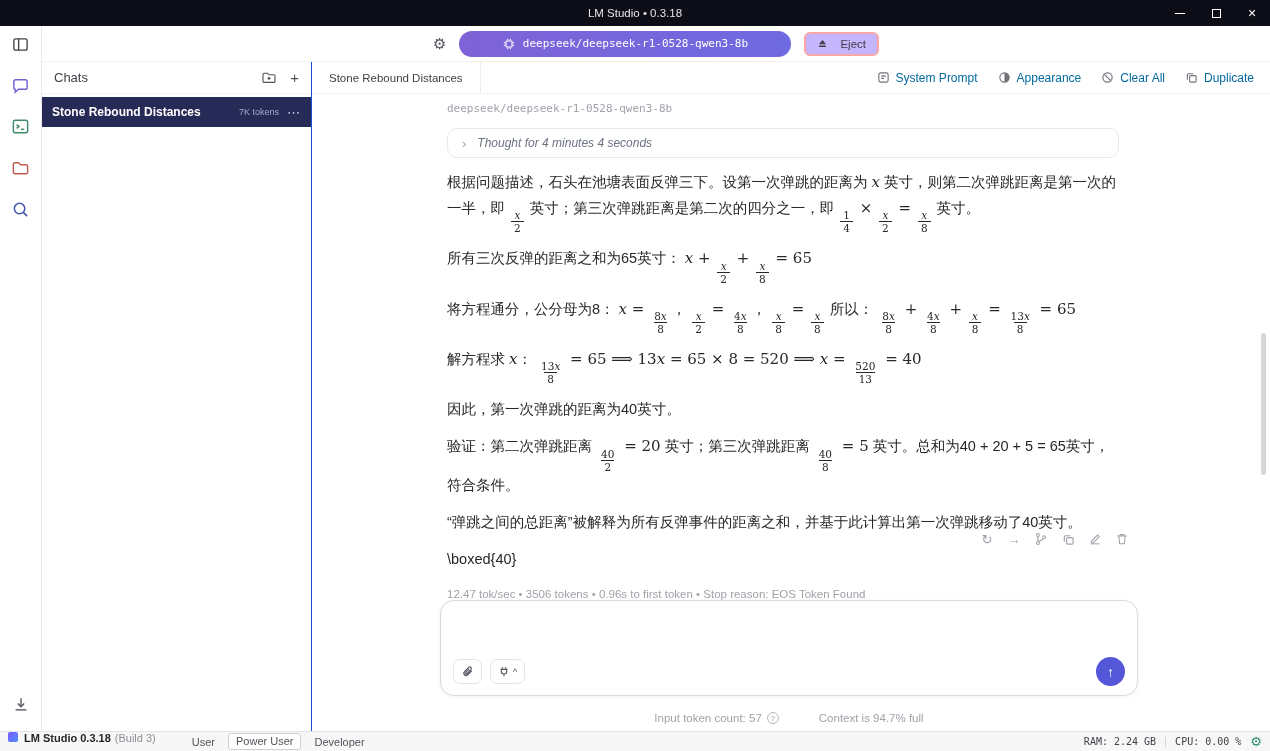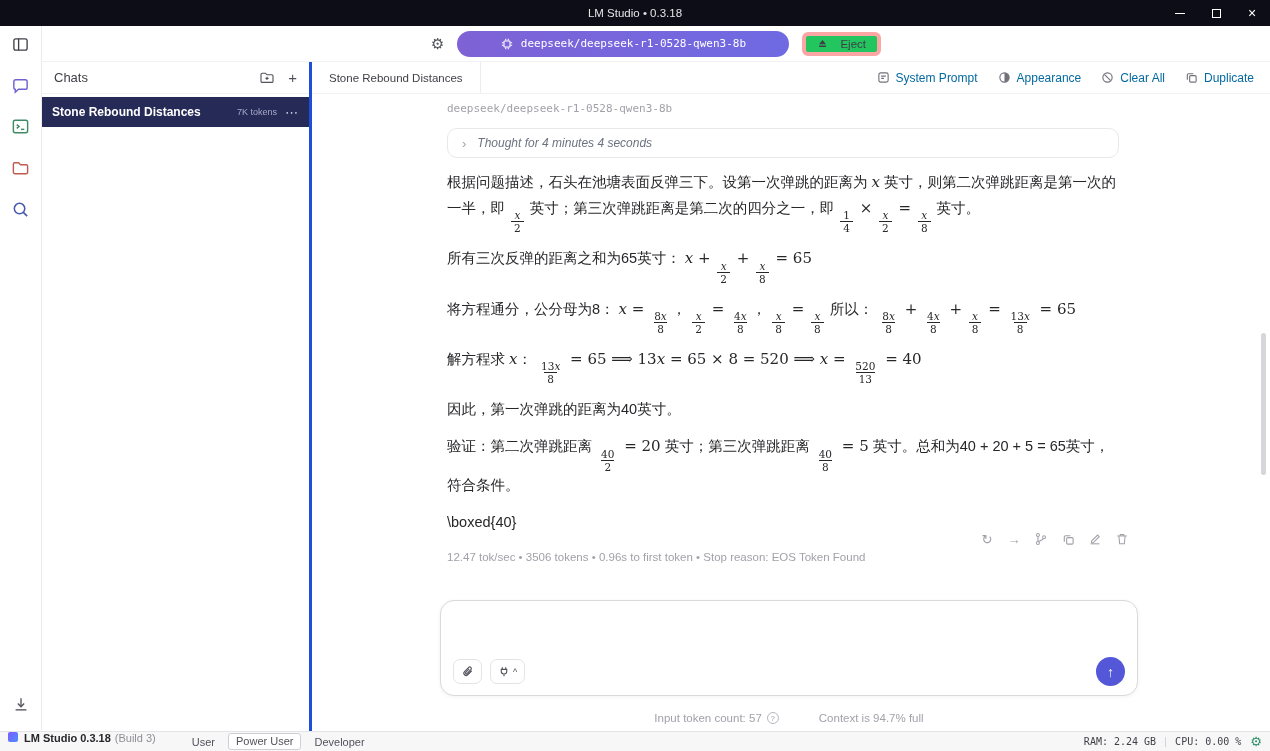--- a/index.html
+++ b/index.html
@@ -17,35 +17,35 @@
   .win-btn .max-box { width:9px; height:9px; border:1px solid #fff; display:block; }
 
   
   .toprow { position:absolute; top:26px; left:42px; right:0; height:36px; background:#fff;
     display:flex; align-items:center; justify-content:center; gap:13px; border-bottom:1px solid #f2f2f5; }
   .gear-btn { color:#52525b; font-size:15px; line-height:1; cursor:pointer; }
   .model-pill { display:flex; align-items:center; justify-content:center; gap:8px; width:332px; height:26px;
     border-radius:14px; color:#fff; background:linear-gradient(90deg,var(--pill-start,#7e62d6),var(--pill-end,#6f6ae2));
     font-family:"DejaVu Sans Mono","Liberation Mono",monospace; font-size:11px; cursor:pointer; }
   .eject-btn { display:flex; align-items:center; gap:12px; height:24px; padding:0 11px;
-    border:4px solid #fca5a5; border-radius:6px; background:#22c55e; color:#3f3f46; font-size:11.5px; cursor:pointer; }
+    border:2px solid #fca5a5; border-radius:6px; background:#c4b5fd; color:#3f3f46; font-size:11.5px; cursor:pointer; }
 
   
   .rail { position:absolute; top:26px; left:0; width:42px; bottom:20px; background:#fff; border-right:1px solid #ececf0; }
   .rail-icon { position:absolute; left:50%; transform:translateX(-50%); width:24px; height:24px;
     display:flex; align-items:center; justify-content:center; cursor:pointer; }
   .c-toggle { color:#3f3f46; }
   .c-chat { color:#6f62d2; }
   .c-term { color:#3d8a67; }
   .c-folder { color:#c05b52; }
   .c-search { color:#4757ad; }
   .c-down { color:#52525b; }
 
   
-  .sidebar { position:absolute; top:62px; left:42px; width:270px; bottom:20px; background:#fff; border-right:3px solid #1d4ed8; }
+  .sidebar { position:absolute; top:62px; left:42px; width:270px; bottom:20px; background:#fff; border-right:1px solid #1d4ed8; }
   .sidebar-head { height:32px; display:flex; align-items:center; padding:0 12px; border-bottom:1px solid #f2f2f5; }
   .sidebar-head .title { font-size:13px; color:#3f3f46; flex:1; }
   .sidebar-head .hd-ic { color:#52525b; margin-left:13px; display:flex; align-items:center; cursor:pointer; }
   .sidebar-head .plus { font-size:15px; line-height:1; }
   .chat-item { margin-top:3px; height:30px; background:var(--selected-chat-bg,#262a57);
     display:flex; align-items:center; padding:0 10px; cursor:pointer; }
   .chat-item .label { flex:1; color:#fff; font-size:12px; font-weight:600;
     white-space:nowrap; overflow:hidden; text-overflow:ellipsis; }
   .chat-item .badge { font-size:9px; color:#a7a9c9; margin:0 8px 0 6px; white-space:nowrap; }
   .chat-item .more { color:#c7c9e2; font-size:13px; letter-spacing:1px; cursor:pointer; }
@@ -338,20 +338,21 @@
               <span class="den">13</span>
             </span><span class="math"> = 40</span></div>
           <div class="para"><span>因此，第一次弹跳的距离为40英寸。</span></div>
           <div class="para"><span>验证：第二次弹跳距离 </span><span class="frac">
               <span class="num">40</span>
               <span class="den">2</span>
             </span><span class="math"> = 20</span><span> 英寸；第三次弹跳距离 </span><span class="frac">
               <span class="num">40</span>
               <span class="den">8</span>
             </span><span class="math"> = 5</span><span> 英寸。总和为40 + 20 + 5 = 65英寸，符合条件。</span></div>
+          <div class="para"><span>“弹跳之间的总距离”被解释为所有反弹事件的距离之和，并基于此计算出第一次弹跳移动了40英寸。</span></div>
           <div class="para"><span>\boxed{40}</span></div>
         </div>
       <div class="stats">12.47 tok/sec • 3506 tokens • 0.96s to first token • Stop reason: EOS Token Found</div>
     </div>
 
     <div class="msg-actions">
       <span class="ic">
           <span>↻</span>
         </span>
       <span class="ic">

